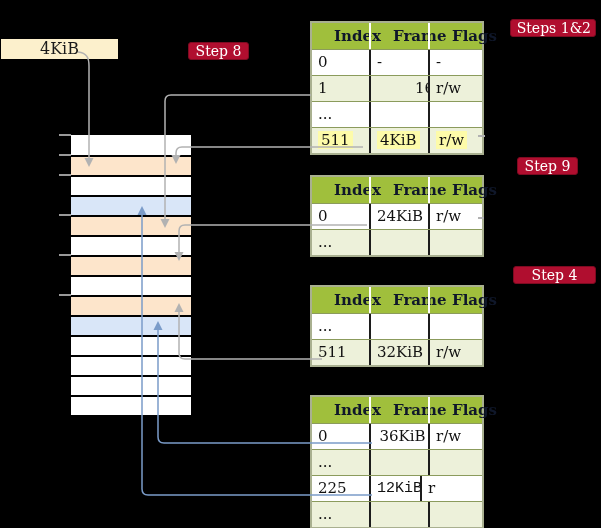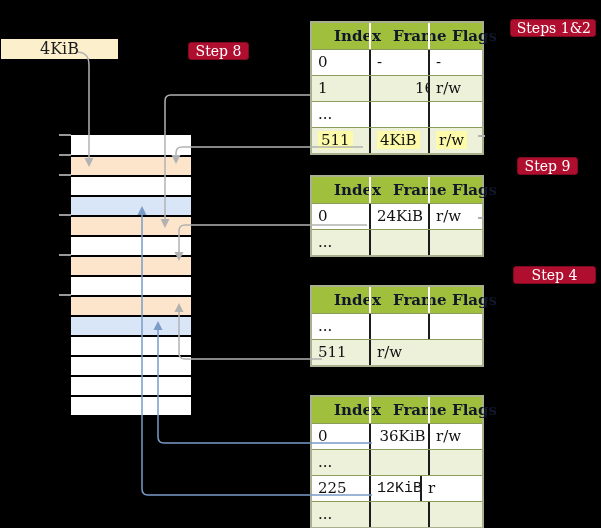--- a/index.html
+++ b/index.html
@@ -118,20 +118,21 @@
           <span class="hcell" style="width: 59px;">Frame</span>
           <span class="hcell" style="width: 54px;">Flags</span>
         </div>
         <div class="trow">
           <span class="tcell" style="width: 57px;">...</span>
           <span class="tcell" style="width: 59px;"></span>
           <span class="tcell" style="width: 54px;"></span>
         </div>
         <div class="trow green">
           <span class="tcell" style="width: 57px;">511</span>
+          <span class="tcell" style="width: 59px;">32KiB</span>
           <span class="tcell" style="width: 54px;">r/w</span>
         </div>
       </div>
       <div class="ptable" style="top: 395px;">
         <div class="thead">
           <span class="hcell" style="width: 57px;">Index</span>
           <span class="hcell" style="width: 59px;">Frame</span>
           <span class="hcell" style="width: 54px;">Flags</span>
         </div>
         <div class="trow">

